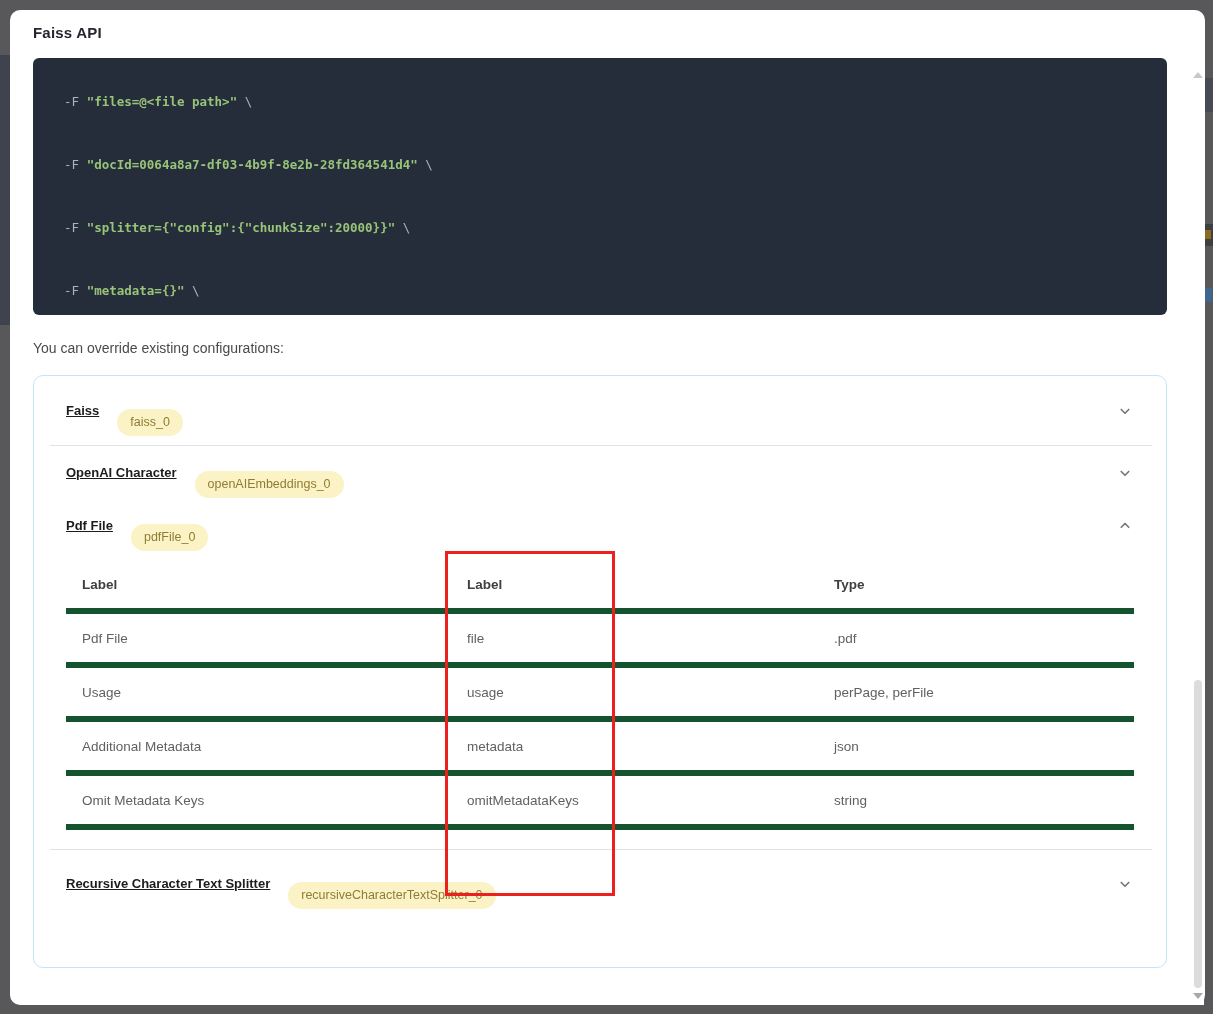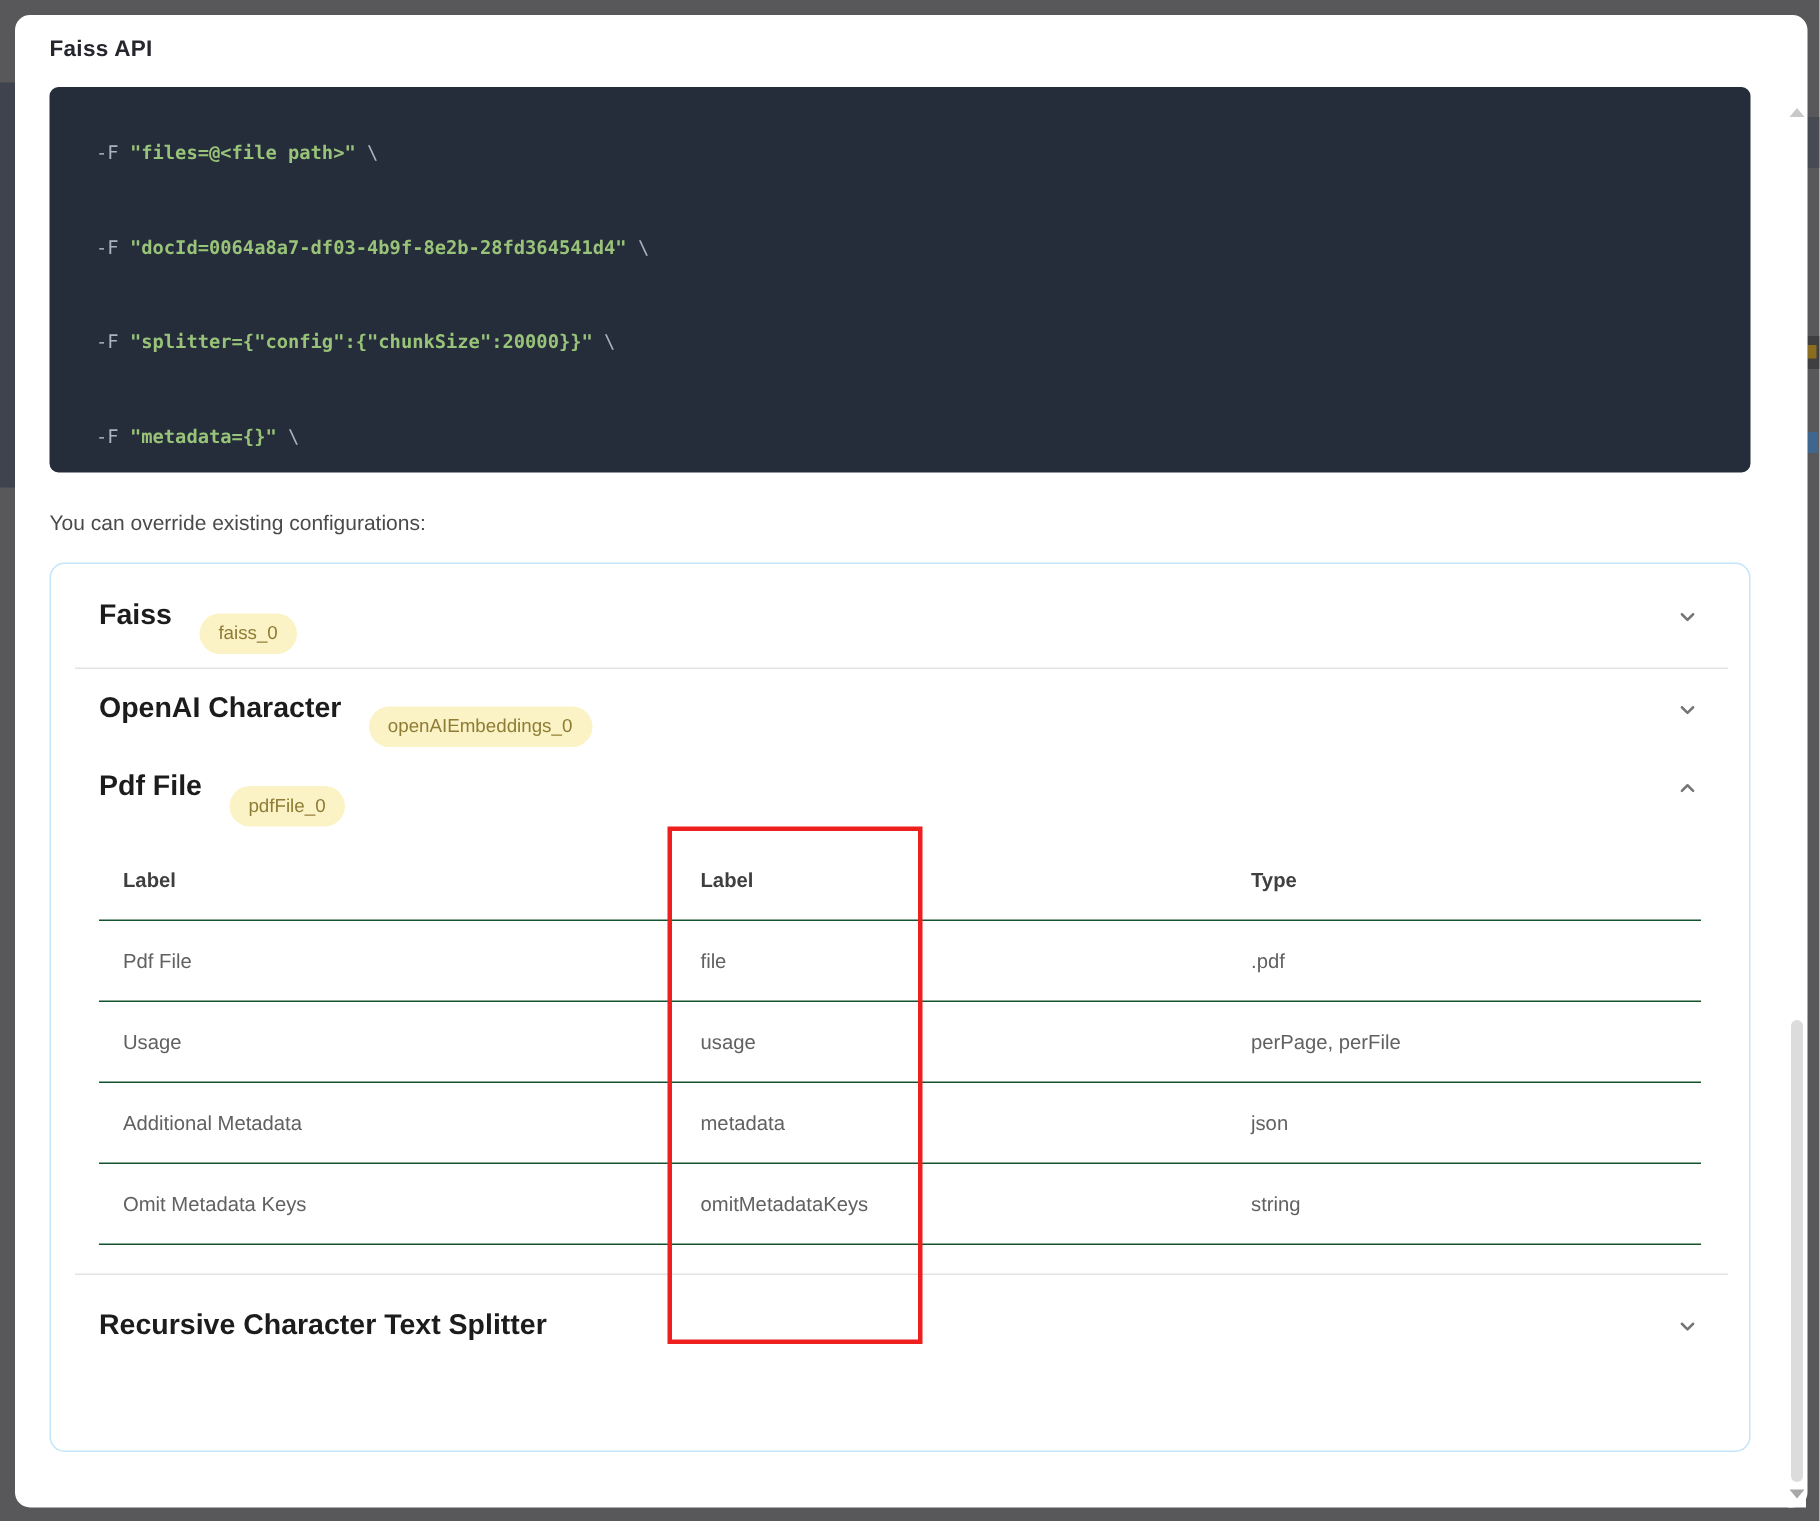--- a/index.html
+++ b/index.html
@@ -52,39 +52,39 @@
   .card {
     position:absolute; left:23px; top:365px;
     width:1134px; height:593px;
     border:1px solid #c3e5fa; border-radius:10px;
     padding:0 16px;
   }
   .acc-summary {
     display:flex; align-items:center;
     padding:0 16px; cursor:pointer;
   }
-  .acc-label { font-size:19px; font-weight:700; color:#1c1c1c; }
+  .acc-label { font-size:13px; font-weight:700; color:#1c1c1c;text-decoration:underline; }
   .badge {
     margin-left:18px; height:27px; line-height:27px;
     padding:0 13px; border-radius:14px;
     background:#fbf3c5; color:#8f7d35; font-size:12.5px;margin-top:24px;
   }
   .acc-spacer { flex:1; }
   .chev { width:18px; height:18px; flex:0 0 auto; }
   .divider { height:1px; background:#e3e3e3; width:1102px; }
   .h-faiss  { height:69px; }
   .h-row    { height:53px; }
   .h-pdf    { height:52px; }
   .h-recur  { height:67px; }
 
   
   .detail-table {
     margin:9px 18px 0 16px; width:1068px;
   }
-  .t-row { display:flex; height:54px; align-items:center; border-bottom:1px solid #14532d; }
+  .t-row { display:flex; height:54px; align-items:center; border-bottom:6px solid #14532d; }
   .t-cell { padding-left:16px; font-size:13.5px; color:#616161; }
   .t-head .t-cell { color:#3f3f3f; font-weight:700; }
   .col1 { width:385px; } .col2 { width:367px; } .col3 { width:316px; }
   .table-gap { height:19px; }
 
   
   .red-rect {
     position:absolute; left:435px; top:541px;
     width:170px; height:345px;
     border:3px solid #ee1f1f;
@@ -202,20 +202,21 @@
         <div class="t-cell col2">omitMetadataKeys</div>
         <div class="t-cell col3">string</div>
       </div>
     </div>
 
     <div class="table-gap"></div>
     <div class="divider"></div>
 
     <div class="acc-summary h-recur">
       <span class="acc-label">Recursive Character Text Splitter</span>
+      <span class="badge">recursiveCharacterTextSplitter_0</span>
       <span class="acc-spacer"></span>
       <svg class="chev" viewBox="0 0 24 24" fill="none" stroke="#757575" stroke-width="2.2" stroke-linecap="round" stroke-linejoin="round">
           <path d="M7 10l5 5 5-5"></path>
         </svg>
     </div>
 
   </div>
 
   <div class="red-rect"></div>
 

